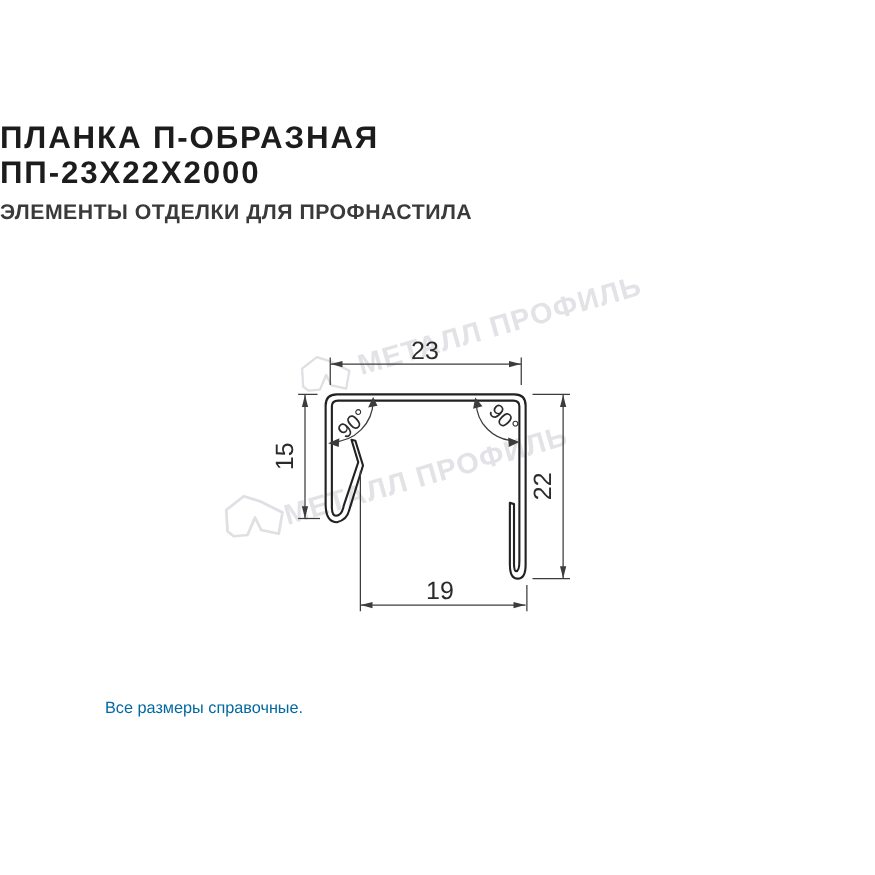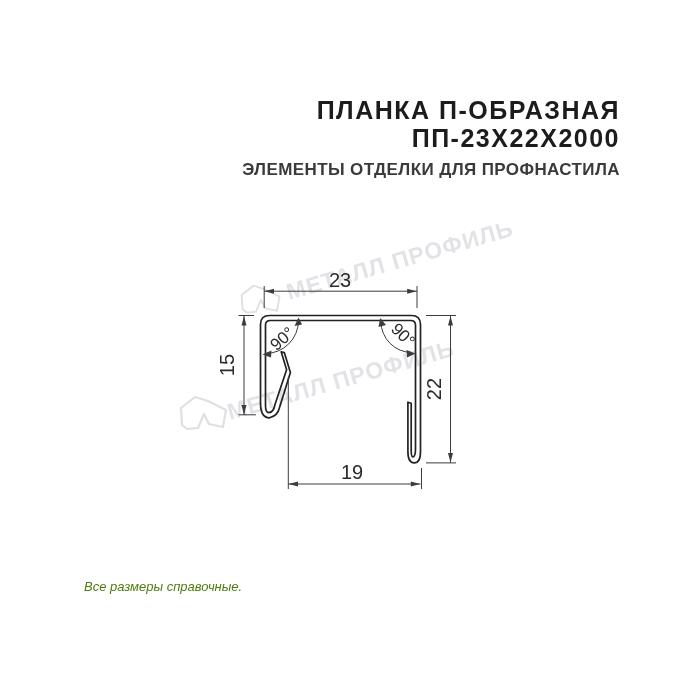--- a/index.html
+++ b/index.html
@@ -1,22 +1,22 @@
 <!DOCTYPE html>
 <html><head>
 <meta charset="utf-8">
 <style>
   html,body{margin:0;padding:0;background:#ffffff;}
   body{width:700px;height:700px;position:relative;overflow:hidden;
        font-family:"Liberation Sans", sans-serif;}
-  .header{position:absolute;left:0;top:96px;width:620px;text-align:right;}
+  .header{position:absolute;left:0;top:96px;width:620px;text-align:left;}
   .title-line{font-weight:bold;font-size:25px;letter-spacing:1.5px;color:#1c1c1c;line-height:28px;}
   .subtitle{margin-top:8px;font-weight:bold;font-size:17px;letter-spacing:0.4px;color:#3a3a3a;}
   .diagram{position:absolute;left:0;top:0;width:700px;height:700px;}
-  .footer{position:absolute;left:84px;top:578px;font-size:13px;color:#4d7c0f;line-height:18px;font-style:italic;}
+  .footer{position:absolute;left:84px;top:557px;font-size:13px;color:#0369a1;line-height:18px;}
   svg text{font-family:"Liberation Sans", sans-serif;}
   .dim-text{font-size:20px;fill:#2b2b2b;}
   .angle-text{font-size:17px;fill:#2b2b2b;}
   .wm-text{font-size:23px;font-weight:bold;fill:#e3e3e7;letter-spacing:1px;}
 </style>
 </head>
 <body>
 
 <div class="header">
   <div class="title-line">ПЛАНКА П-ОБРАЗНАЯ</div>

